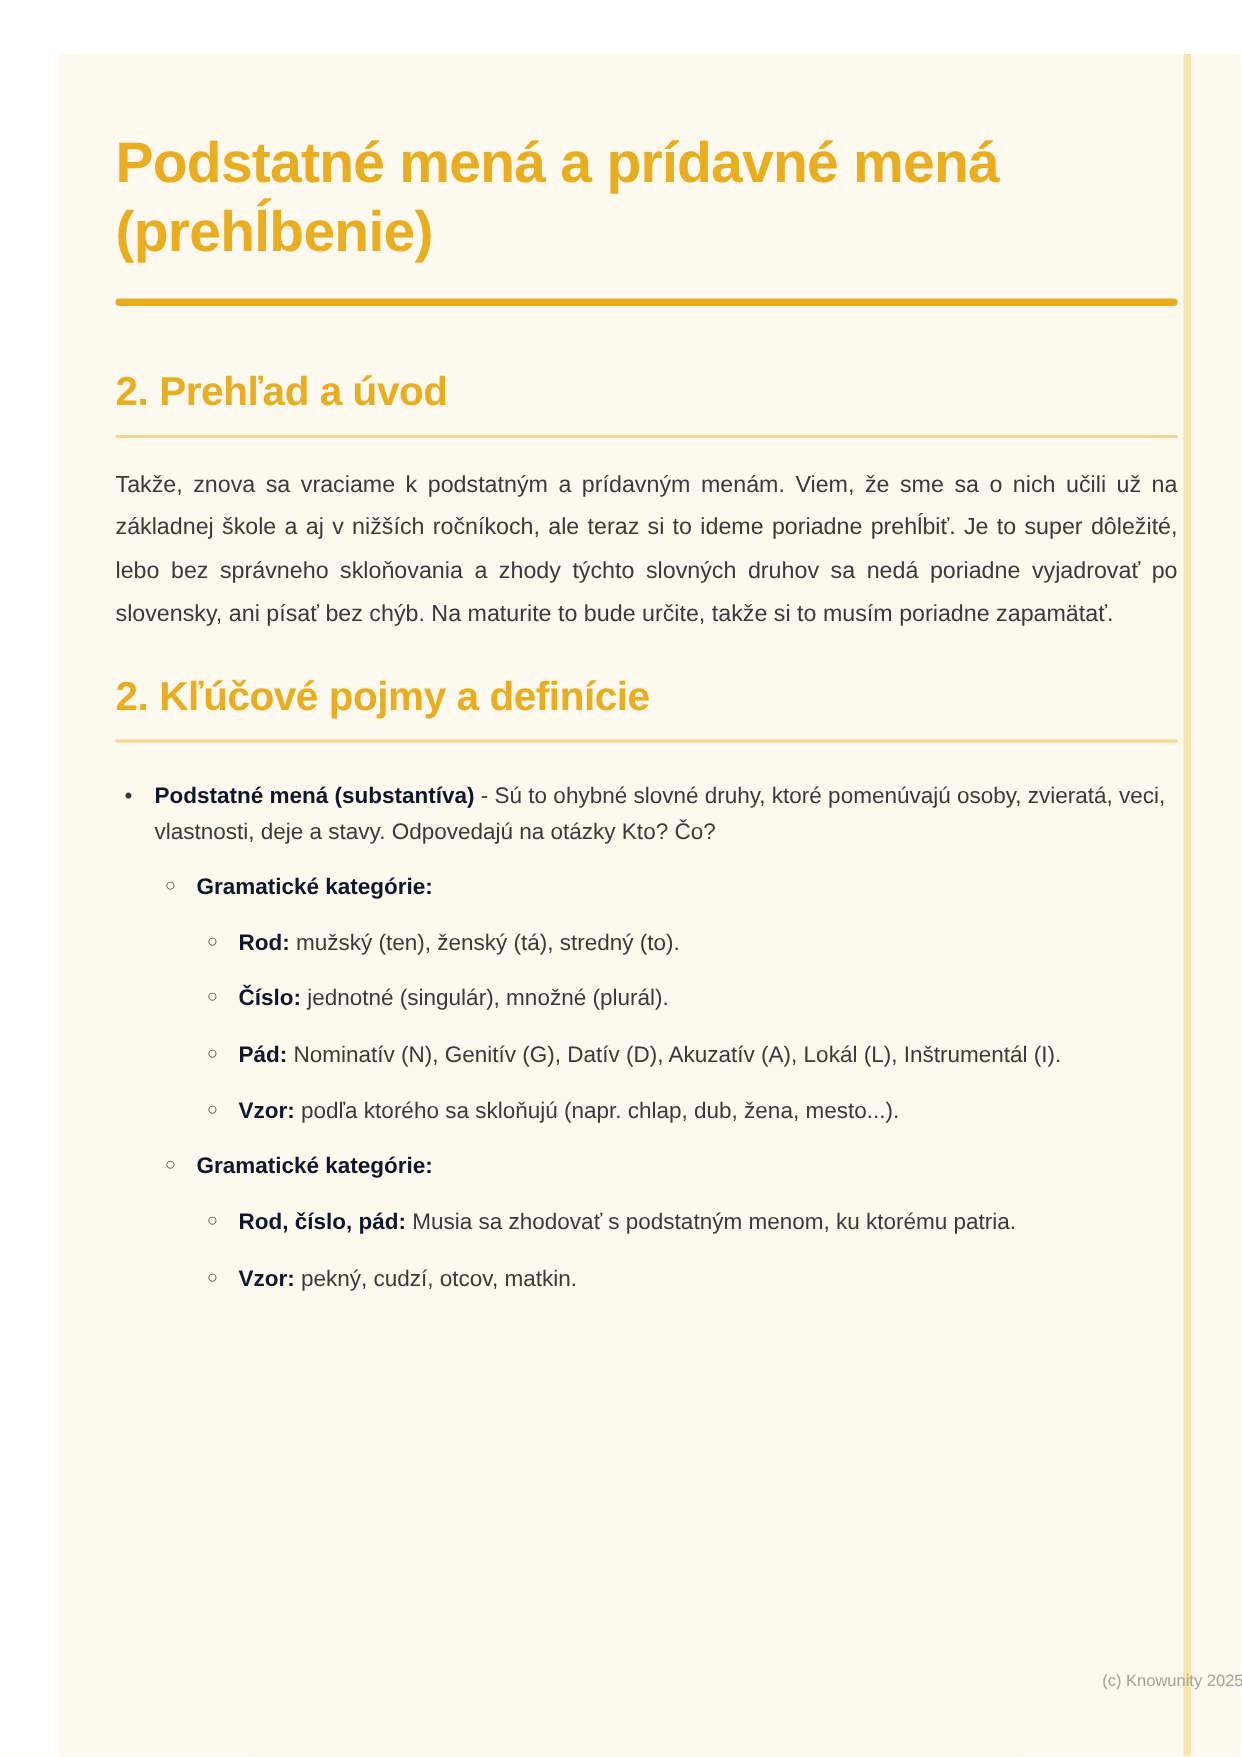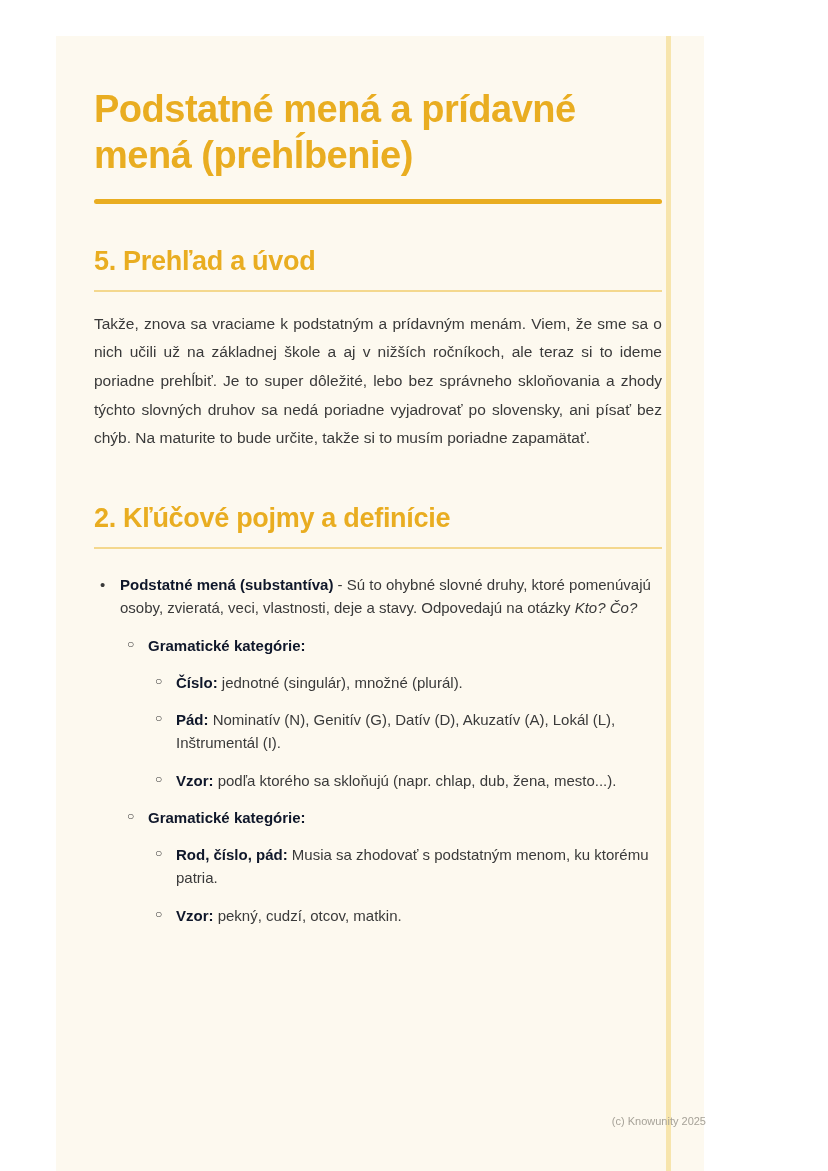--- a/index.html
+++ b/index.html
@@ -5,22 +5,22 @@
   * { margin: 0; padding: 0; box-sizing: border-box; }
   html, body { width: 828px; height: 1171px; }
   body {
     background: #ffffff;
     font-family: "Liberation Sans", sans-serif;
     position: relative;
     overflow: hidden;
   }
   .page {
     position: absolute;
-    left: 56px; top: 36px;
-    width: 648px; bottom: 0;
+    left: 39px; top: 36px;
+    width: 788px; bottom: 0;
     background: #fdf9ef;
   }
   .margin-line {
     position: absolute;
     right: 33px; top: 0; bottom: 0;
     width: 5px;
     background: #f7e5ad;
   }
   .content {
     position: relative;
@@ -34,21 +34,21 @@
     letter-spacing: -0.5px;
     max-width: 600px;
   }
   .title-rule {
     height: 5px;
     background: #e9ad21;
     margin-top: 20px;
     border-radius: 3px;
   }
   section.sec-1 { margin-top: 42px; }
-  section.sec-2 { margin-top: 50px; }
+  section.sec-2 { margin-top: 25px; }
   h2.sec-heading {
     color: #e9ad21;
     font-size: 27px;
     font-weight: bold;
     letter-spacing: -0.3px;
   }
   .h-rule {
     height: 2px;
     background: #f4d88e;
     margin-top: 13px;
@@ -65,21 +65,21 @@
     margin-top: 24px;
   }
   ul.outline li {
     position: relative;
     font-size: 15px;
     line-height: 1.55;
     color: #3a3a3a;
     margin-bottom: 14px;
   }
   ul.outline li .b { font-weight: bold; color: #0f172a; }
-  ul.outline li .it { font-style: italic; }
+  ul.outline li .it { }
   li.l1 { padding-left: 26px; }
   li.l1::before { content: "\2022"; position: absolute; left: 6px; top: 0; color: #3a3a3a; }
   li.l2 { padding-left: 54px; }
   li.l2::before { content: "\25CB"; position: absolute; left: 33px; top: 1px; font-size: 12px; color: #3a3a3a; }
   li.l3 { padding-left: 82px; }
   li.l3::before { content: "\25CB"; position: absolute; left: 61px; top: 1px; font-size: 12px; color: #3a3a3a; }
   li.l1:not(:first-child) { margin-top: 22px; }
   .footer {
     position: absolute;
     right: -2px; bottom: 44px;
@@ -92,32 +92,33 @@
 
 <div class="page">
   <div class="margin-line"></div>
 
   <div class="content">
 
     <h1 class="doc-title">Podstatné mená a prídavné mená (prehĺbenie)</h1>
     <div class="title-rule"></div>
 
     <section class="sec-1">
-      <h2 class="sec-heading">5. Prehľad a úvod</h2>
+      <h2 class="sec-heading">2. Prehľad a úvod</h2>
       <div class="h-rule"></div>
       <p class="para">Takže, znova sa vraciame k podstatným a prídavným menám. Viem, že sme sa o nich učili už na základnej škole a aj v nižších ročníkoch, ale teraz si to ideme poriadne prehĺbiť. Je to super dôležité, lebo bez správneho skloňovania a zhody týchto slovných druhov sa nedá poriadne vyjadrovať po slovensky, ani písať bez chýb. Na maturite to bude určite, takže si to musím poriadne zapamätať.</p>
     </section>
 
     <section class="sec-2">
       <h2 class="sec-heading">2. Kľúčové pojmy a definície</h2>
       <div class="h-rule"></div>
 
       <ul class="outline">
         <li class="l1"><span class="b">Podstatné mená (substantíva)</span><span> - Sú to ohybné slovné druhy, ktoré pomenúvajú osoby, zvieratá, veci, vlastnosti, deje a stavy. Odpovedajú na otázky </span><span class="it">Kto? Čo?</span></li>
         <li class="l2"><span class="b">Gramatické kategórie:</span></li>
+        <li class="l3"><span class="b">Rod:</span><span> mužský (ten), ženský (tá), stredný (to).</span></li>
         <li class="l3"><span class="b">Číslo:</span><span> jednotné (singulár), množné (plurál).</span></li>
         <li class="l3"><span class="b">Pád:</span><span> Nominatív (N), Genitív (G), Datív (D), Akuzatív (A), Lokál (L), Inštrumentál (I).</span></li>
         <li class="l3"><span class="b">Vzor:</span><span> podľa ktorého sa skloňujú (napr. chlap, dub, žena, mesto...).</span></li>
         <li class="l2"><span class="b">Gramatické kategórie:</span></li>
         <li class="l3"><span class="b">Rod, číslo, pád:</span><span> Musia sa zhodovať s podstatným menom, ku ktorému patria.</span></li>
         <li class="l3"><span class="b">Vzor:</span><span> pekný, cudzí, otcov, matkin.</span></li>
       </ul>
     </section>
 
   </div>

